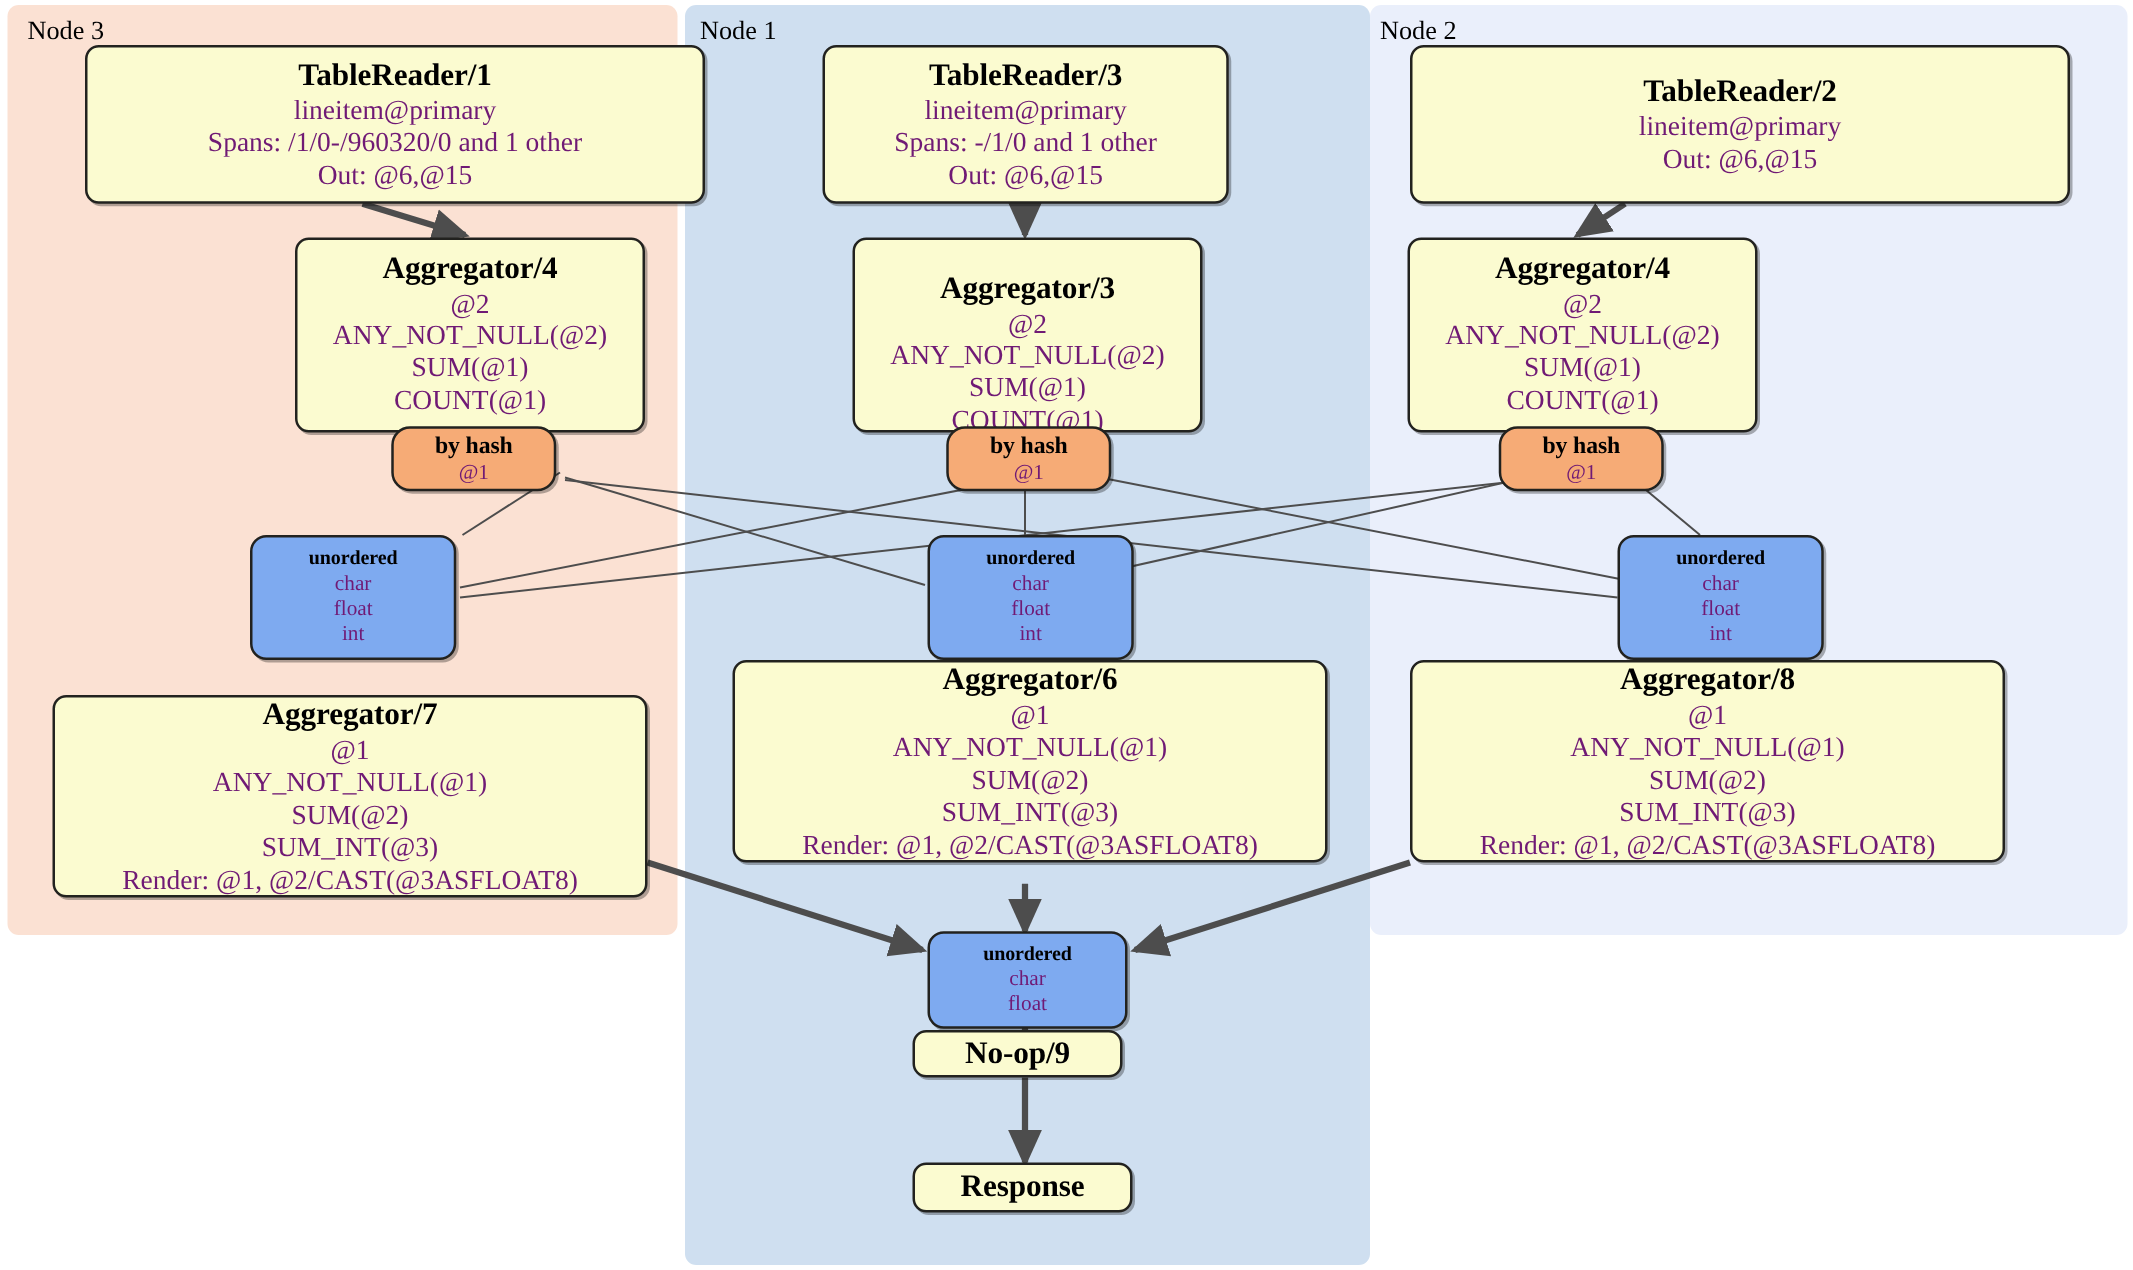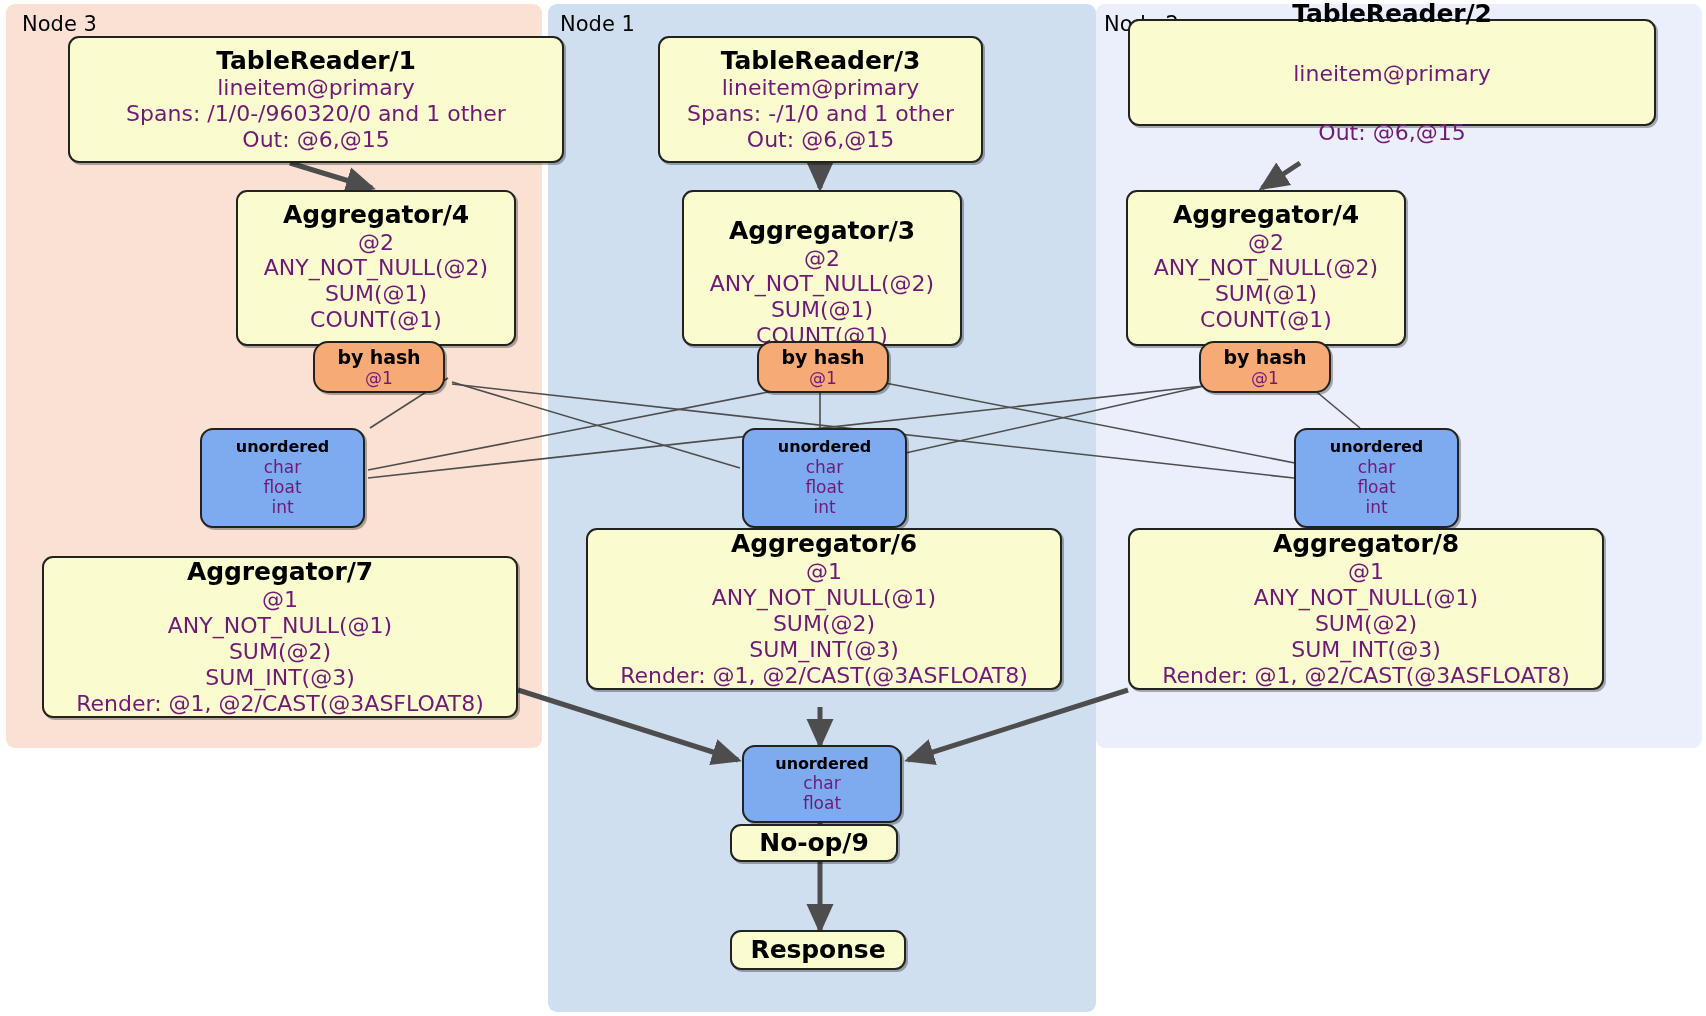--- a/index.html
+++ b/index.html
@@ -12,20 +12,21 @@
     width: 1706px;
     height: 1016px;
     position: relative;
     overflow: hidden;
   }
   #canvas {
     position: absolute;
     left: 0; top: 0;
     width: 1706px;
     height: 1016px;
+    font-family: Liberation Serif, serif;
   }
 
   
   .panel {
     position: absolute;
     border-radius: 9px;
     box-sizing: border-box;
   }
   .panel-label {
     position: absolute;
@@ -144,21 +145,21 @@
     <div class="sub">Out: @6,@15</div>
   </div>
 
   <div class="box proc" style="left:658px; top:36px; width:325px; height:127px;">
     <div class="title">TableReader/3</div>
     <div class="sub">lineitem@primary</div>
     <div class="sub">Spans: -/1/0 and 1 other</div>
     <div class="sub">Out: @6,@15</div>
   </div>
 
-  <div class="box proc" style="left:1128px; top:19px; width:528px; height:107px;gap:33px;">
+  <div class="box proc" style="left:1128px; top:36px; width:528px; height:127px;">
     <div class="title">TableReader/2</div>
     <div class="sub">lineitem@primary</div>
     <div class="sub">Out: @6,@15</div>
   </div>
 
   <div class="box proc" style="left:236px; top:190px; width:280px; height:156px; justify-content:flex-start; padding-top:8px;">
     <div class="title">Aggregator/4</div>
     <div class="sub">@2</div>
     <div class="sub">ANY_NOT_NULL(@2)</div>
     <div class="sub">SUM(@1)</div>

